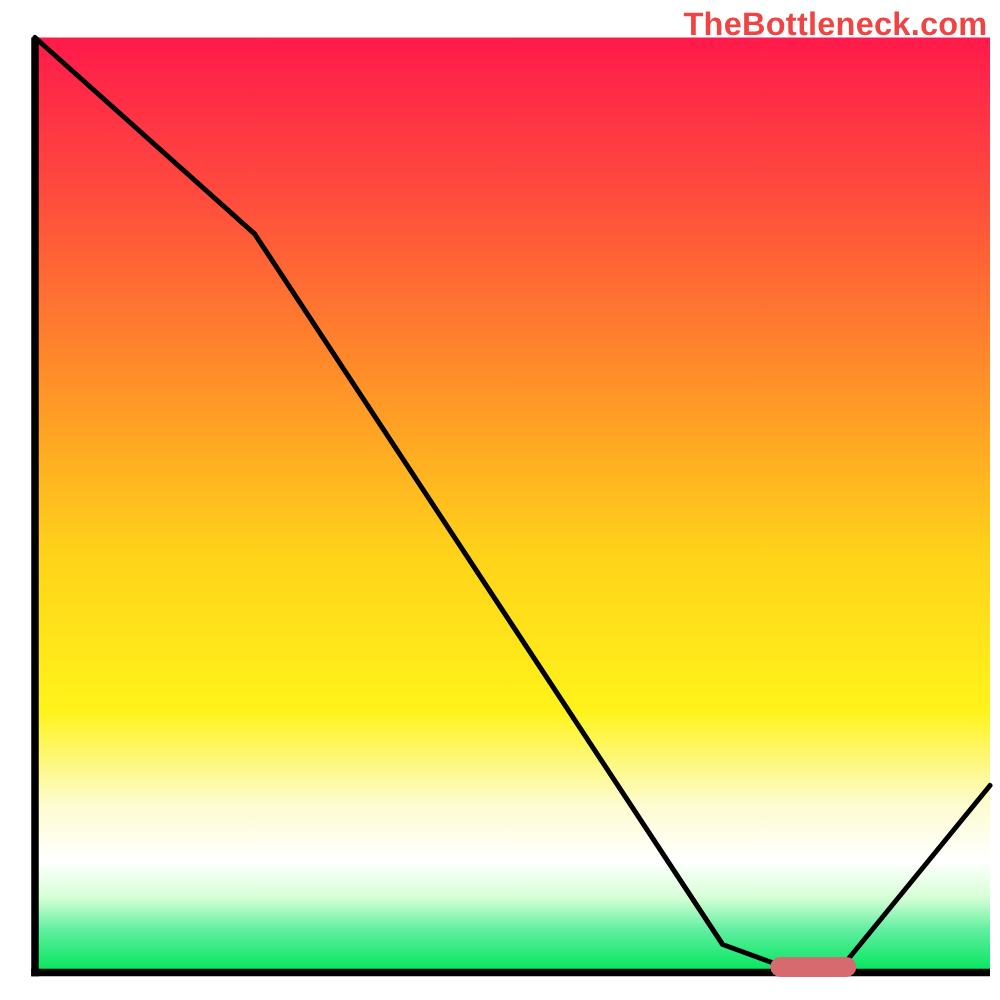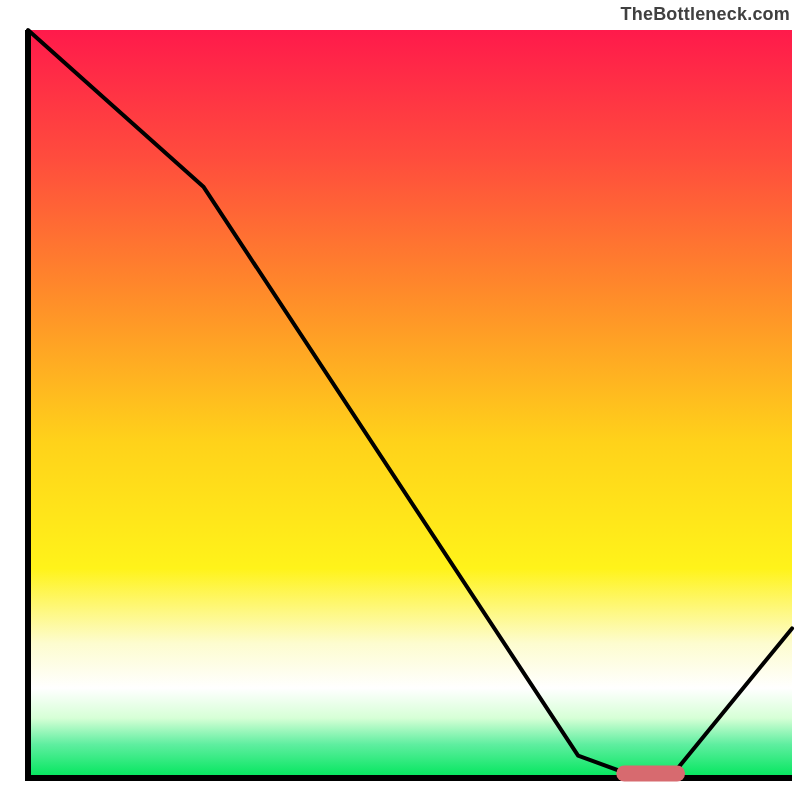--- a/index.html
+++ b/index.html
@@ -12,23 +12,23 @@
   }
   .container {
     position: relative;
     width: 800px;
     height: 800px;
   }
   .watermark {
     position: absolute;
     top: 4px;
     right: 10px;
-    font-size: 18px;
+    font-size: 26px;
     font-weight: bold;
-    color: #404040;
+    color: #ef4444;
     letter-spacing: 0.2px;
   }
   svg {
     display: block;
   }
 </style>
 </head>
 <body>
 
 <div class="container">

